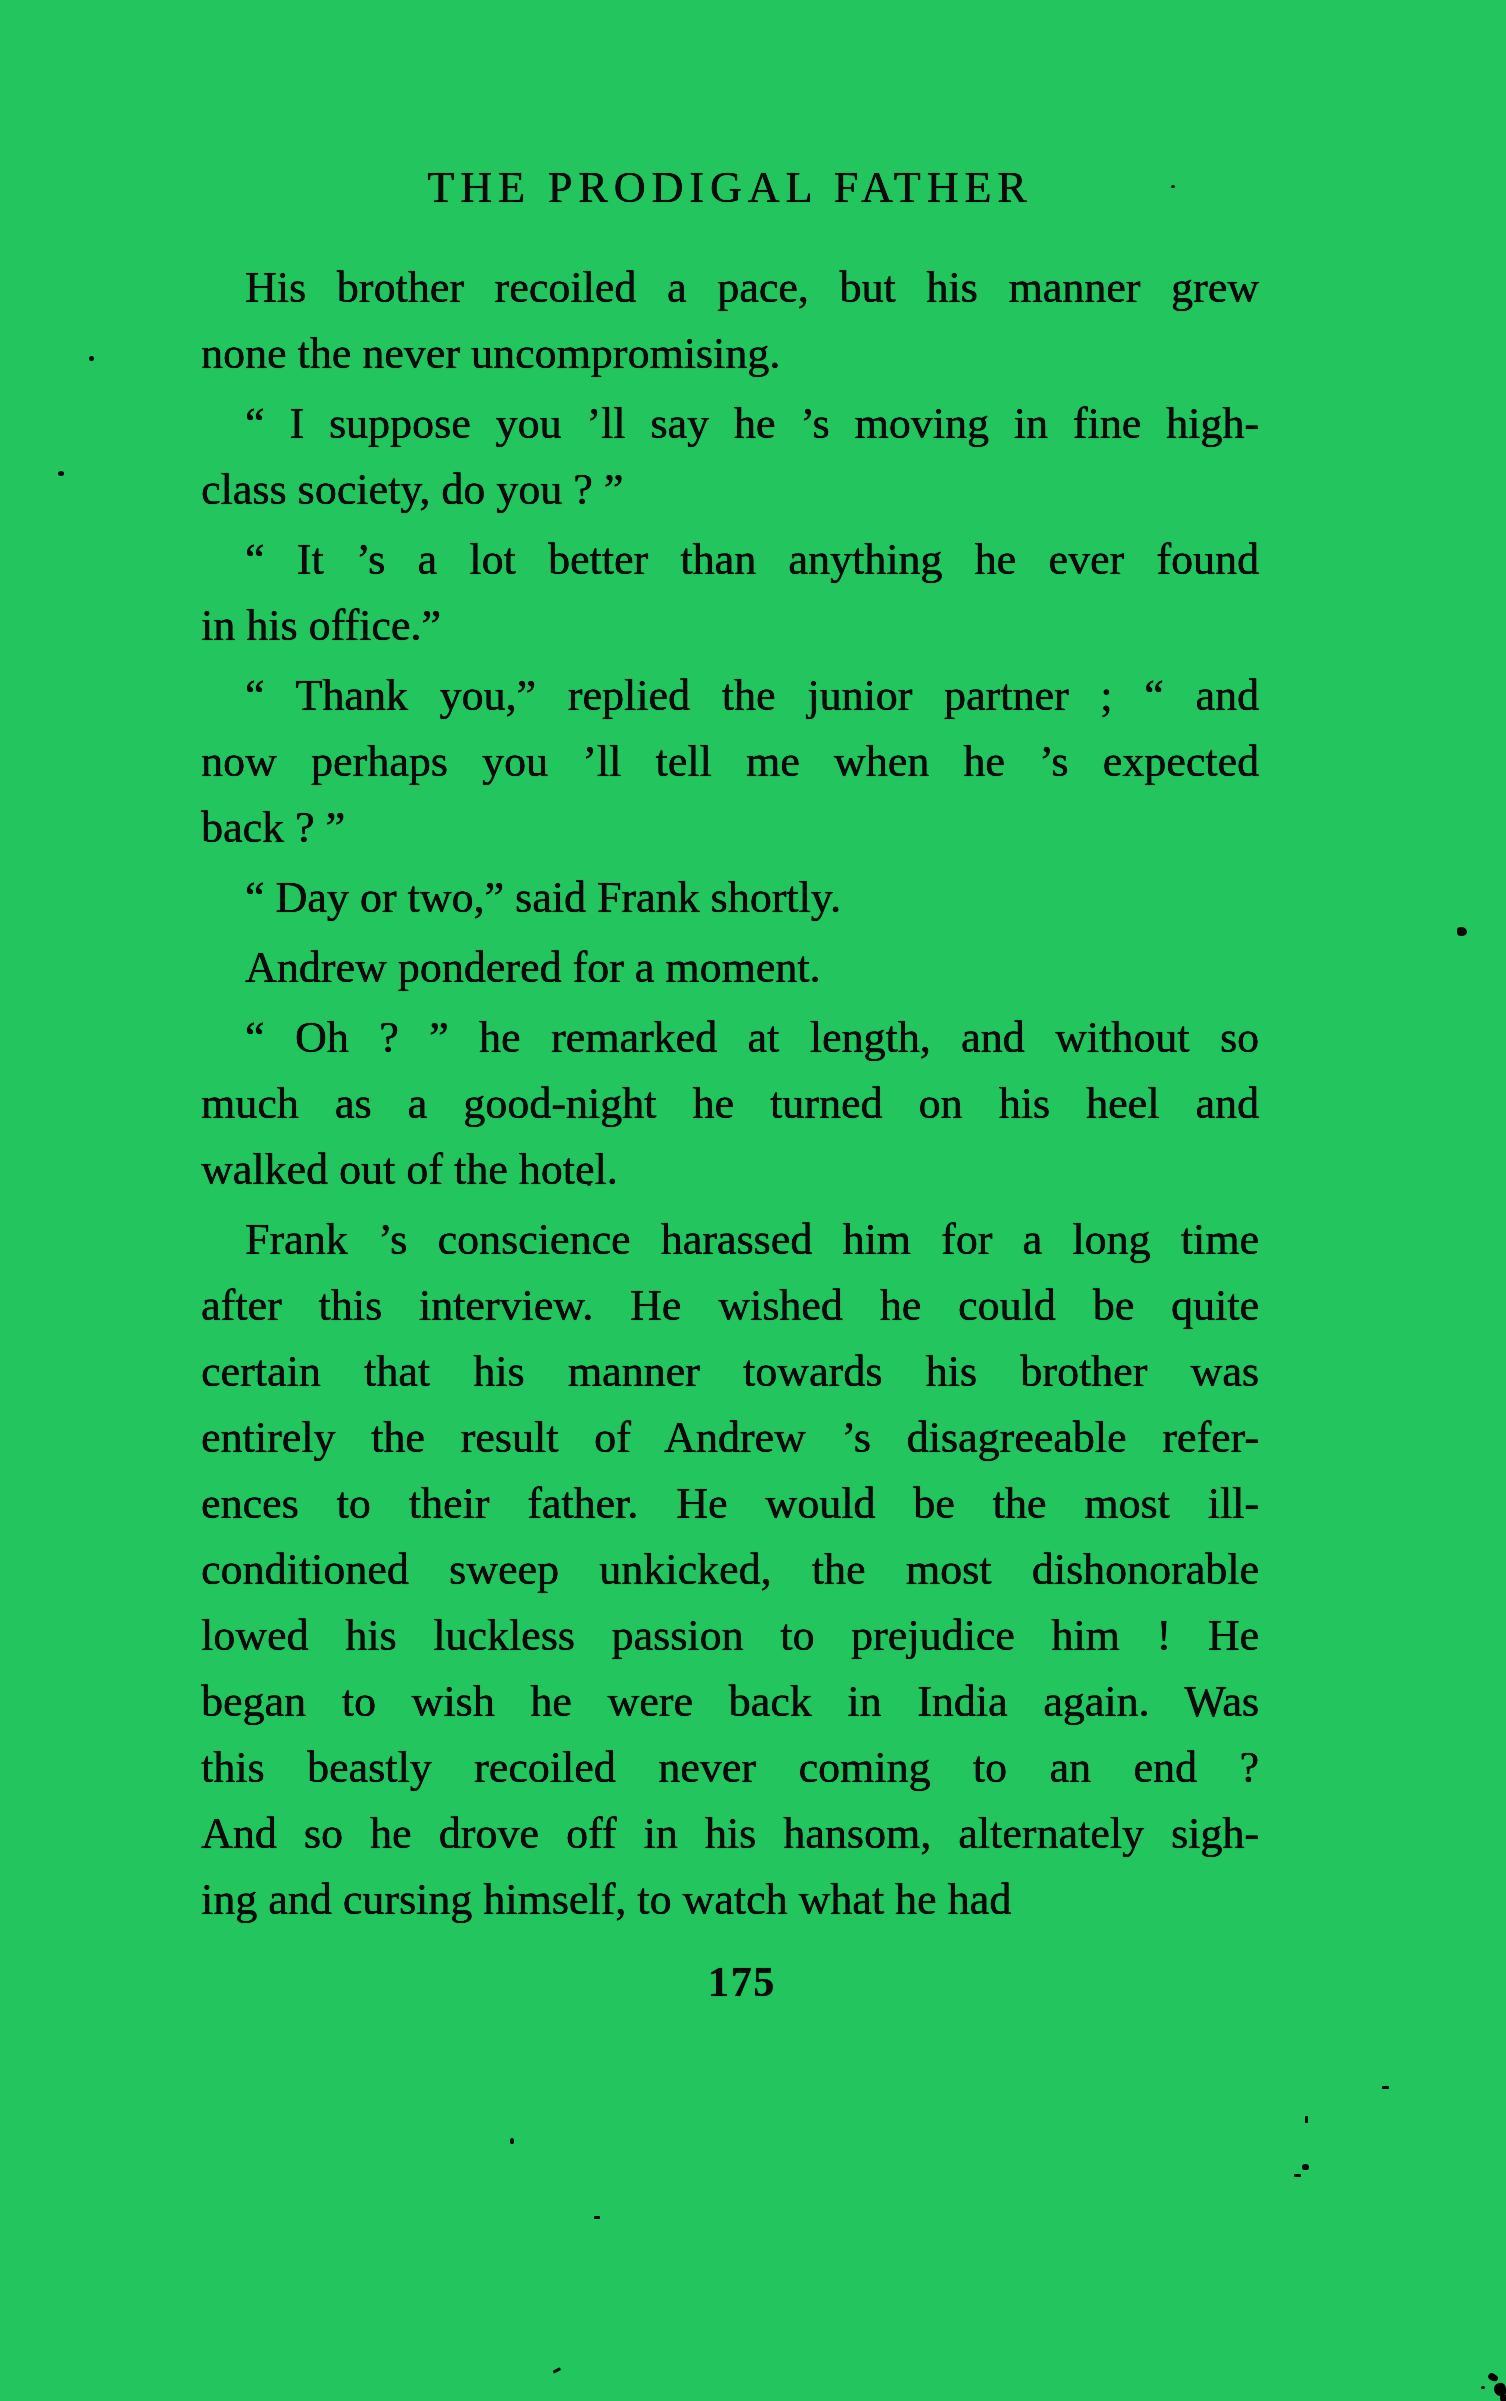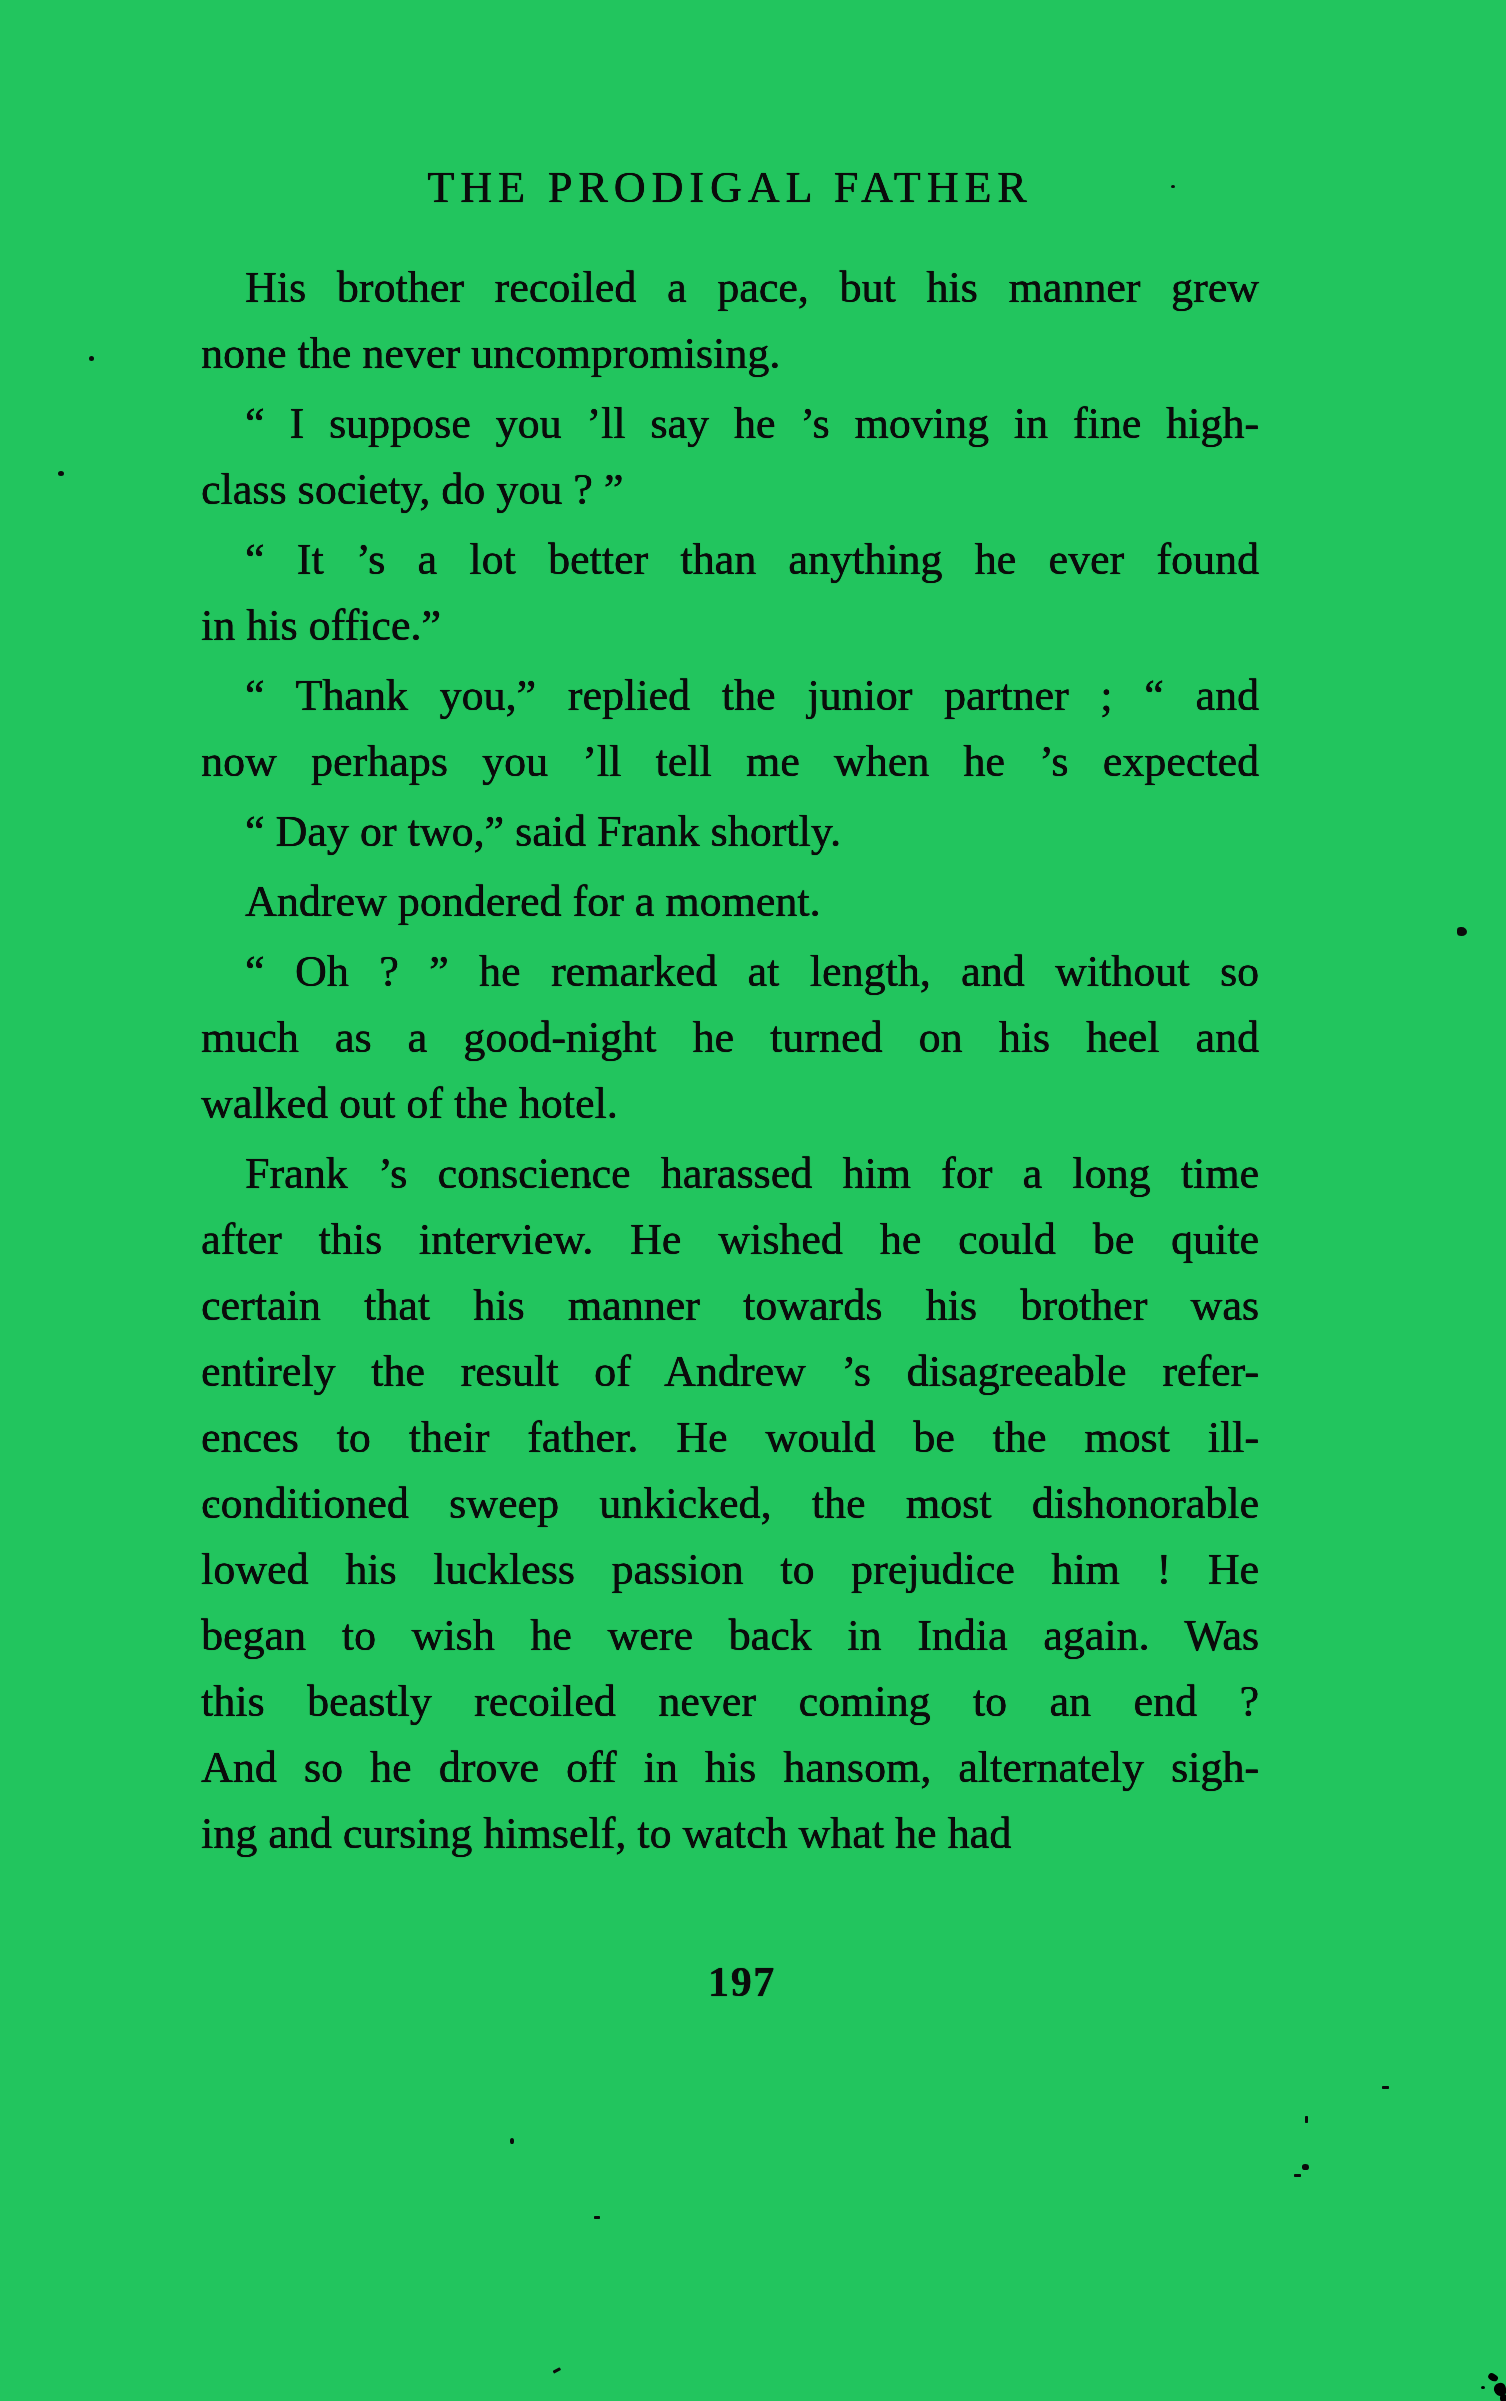--- a/index.html
+++ b/index.html
@@ -70,20 +70,21 @@
     </div>
 
     <div class="para">
       <div class="line jl indent">“ It ’s a lot better than anything he ever found</div>
       <div class="line ll">in his office.”</div>
     </div>
 
     <div class="para">
       <div class="line jl indent">“ Thank you,” replied the junior partner ; “ and</div>
       <div class="line jl">now perhaps you ’ll tell me when he ’s expected</div>
+      <div class="line ll">back ? ”</div>
     </div>
 
     <div class="para">
       <div class="line ll indent">“ Day or two,” said Frank shortly.</div>
     </div>
 
     <div class="para">
       <div class="line ll indent">Andrew pondered for a moment.</div>
     </div>
 
@@ -102,21 +103,21 @@
       <div class="line jl">conditioned sweep unkicked, the most dishonorable</div>
       <div class="line jl">lowed his luckless passion to prejudice him !  He</div>
       <div class="line jl">began to wish he were back in India again.  Was</div>
       <div class="line jl">this beastly recoiled never coming to an end ?</div>
       <div class="line jl">And so he drove off in his hansom, alternately sigh-</div>
       <div class="line ll">ing and cursing himself, to watch what he had</div>
     </div>
 
   </div>
 
-  <div class="pagenum">197</div>
+  <div class="pagenum">175</div>
 
   <div class="speck" style="left:89px; top:356px; width:5.1px; height:5.1px;"></div>
   <div class="speck" style="left:58px; top:471px; width:6px; height:5.1px;"></div>
   <div class="speck" style="left:1171px; top:185px; width:4.2px; height:3.4px;"></div>
   <div class="speck" style="left:1457px; top:927px; width:10.2px; height:8.5px; border-radius:40% 60% 55% 45%;"></div>
   <div class="speck" style="left:587px; top:1182px; width:4.2px; height:4.2px;"></div>
   <div class="speck" style="left:209px; top:1505px; width:4.2px; height:3.4px;"></div>
   <div class="speck" style="left:510px; top:2138px; width:4.2px; height:6px;"></div>
   <div class="dash" style="left:594px; top:2216px; width:6px; height:2.5px;"></div>
   <div class="dash" style="left:553px; top:2369px; width:7.6px; height:3.4px; transform:rotate(-28deg);"></div>

